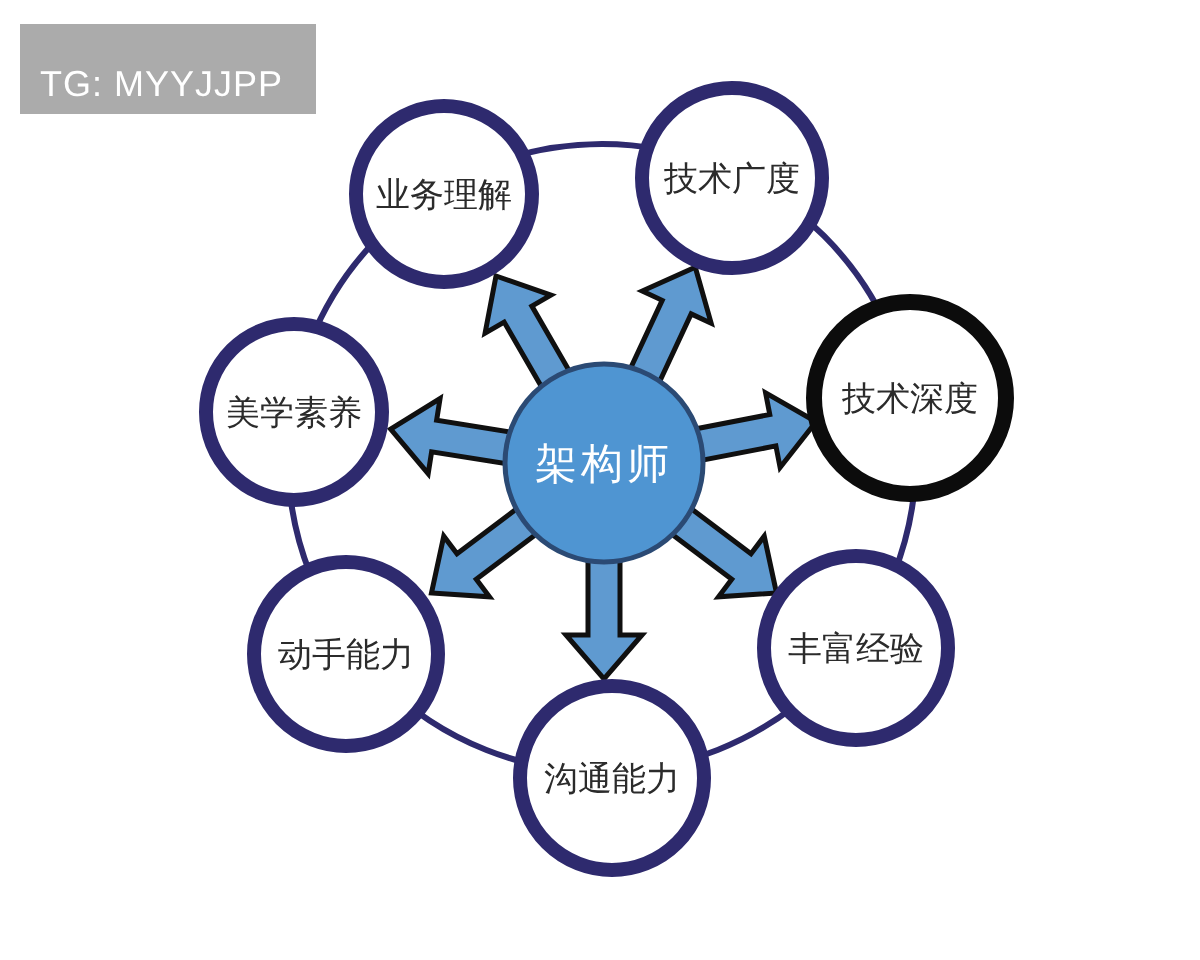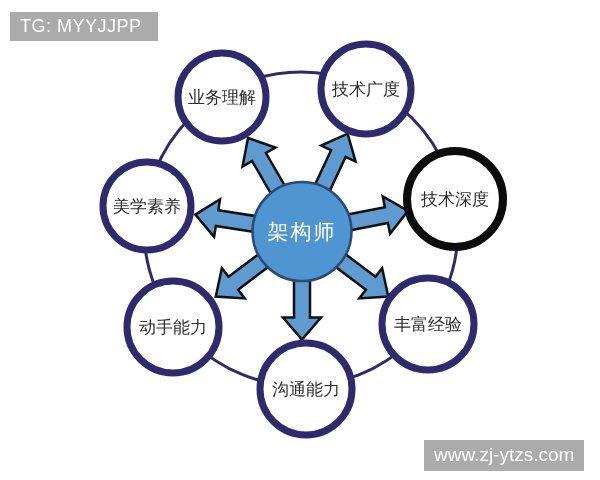--- a/index.html
+++ b/index.html
@@ -9,21 +9,21 @@
     font-family:"Liberation Sans", sans-serif;
     overflow:hidden;
   }
   .stage { position:relative; width:600px; height:480px; }
 
   .badge {
     position:absolute; left:10px; top:12px;
     background:var(--badge-bg,#ababab);
     color:var(--badge-text,#fff);
     font-size:18px; line-height:1;
-    padding:5px 16px 6px 10px;
+    padding:21px 16px 6px 10px;
     letter-spacing:0.5px;
   }
   .watermark {
     position:absolute; left:424px; top:440px;
     background:var(--badge-bg,#ababab);
     color:var(--badge-text,#fff);
     font-size:19px; line-height:1;
     padding:5px 10px 7px 10px;
   }
 
@@ -124,15 +124,14 @@
       <text class="node-label" x="173" y="333">动手能力</text>
     </g>
 
     <g>
       <circle class="node" cx="147" cy="206" r="44"></circle>
       <text class="node-label" x="147" y="212">美学素养</text>
     </g>
 
   </svg>
 
-  <div class="watermark">www.zj-ytzs.com</div>
 
 </div>
 
 </body></html>

